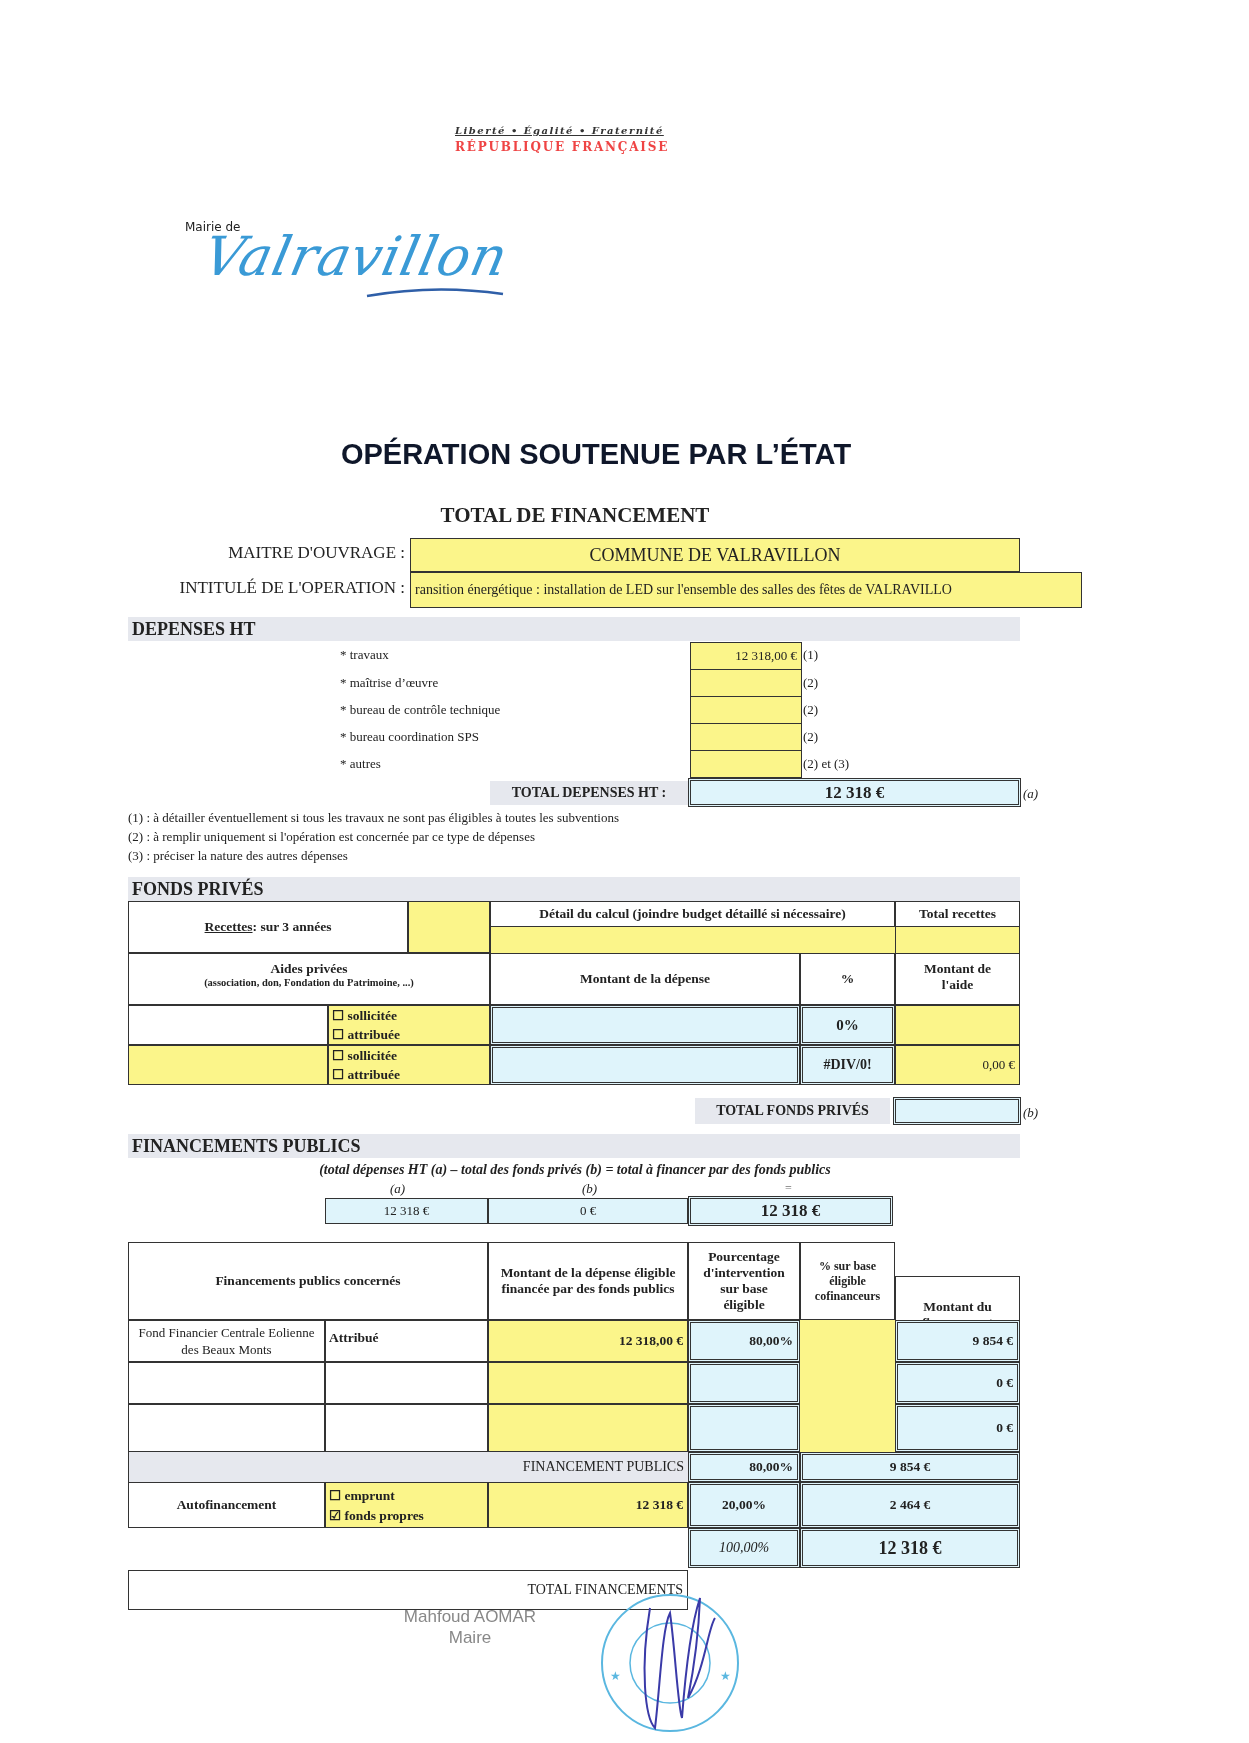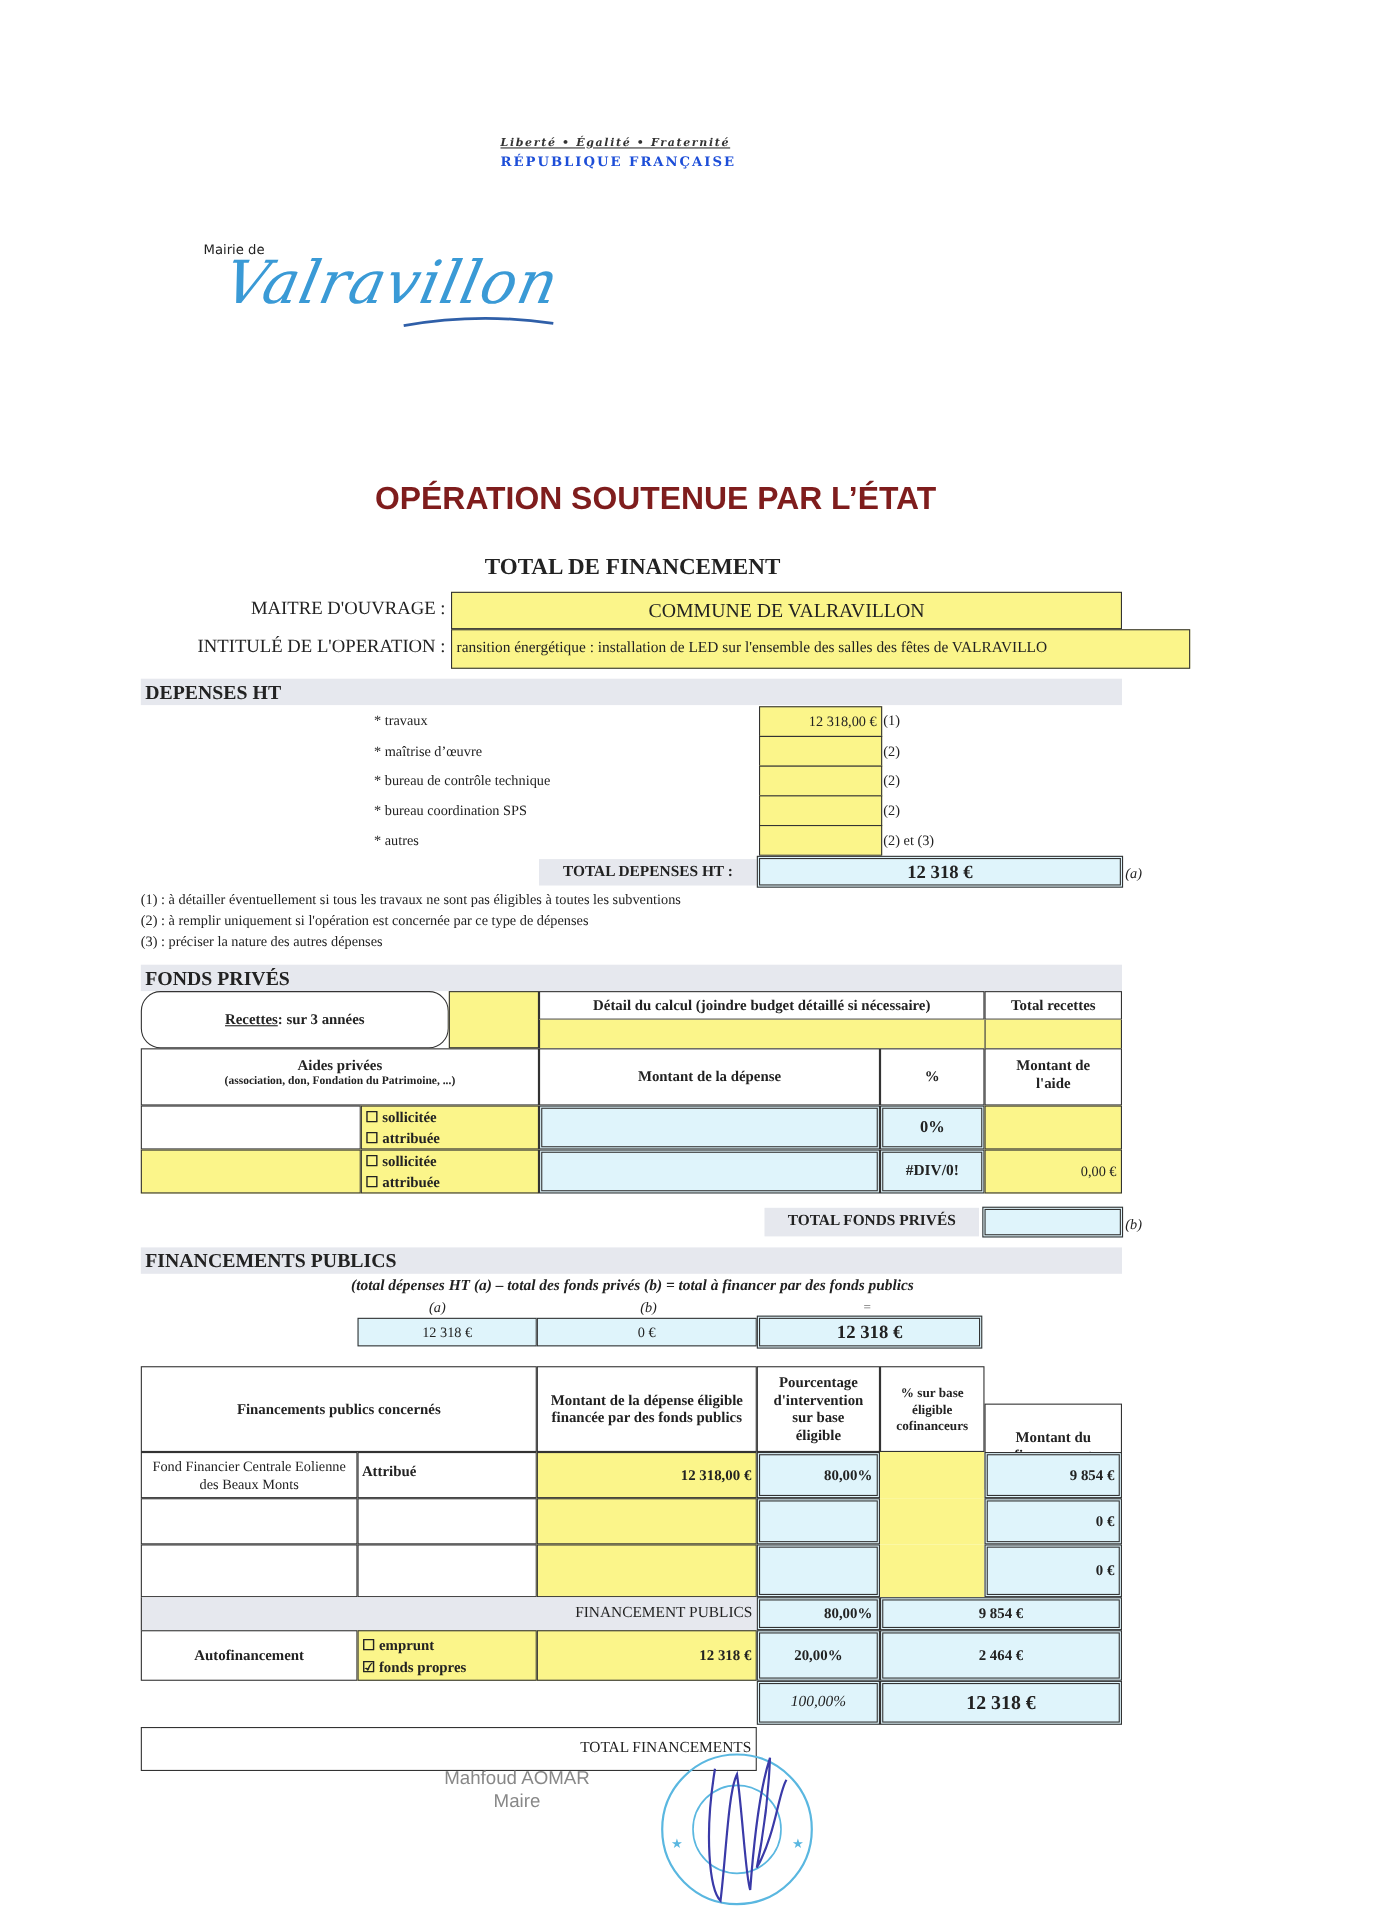--- a/index.html
+++ b/index.html
@@ -10,26 +10,26 @@
   .band { background: #e6e8ee; }
   .box { border: 1.5px solid #333; }
   .dbl { border: 3px double #333; }
   .c { display: flex; align-items: center; justify-content: center; text-align: center; }
   .r { display: flex; align-items: center; justify-content: flex-end; padding-right: 4px; }
   .l { display: flex; align-items: center; padding-left: 4px; }
   .b { font-weight: bold; }
   .it { font-style: italic; }
 
   .motto { left: 455px; top: 125px; font-family: "DejaVu Serif", serif; font-style: italic; font-weight: bold; font-size: 10px; letter-spacing: 1.5px; color: #333; text-decoration: underline; }
-  .republique { left: 455px; top: 140px; font-family: "DejaVu Serif", serif; font-weight: bold; font-size: 12px; letter-spacing: 1.8px; color: #1d4ed8; }
+  .republique { left: 455px; top: 140px; font-family: "DejaVu Serif", serif; font-weight: bold; font-size: 12px; letter-spacing: 1.8px; color: #ef4444; }
 
   .logo-small { left: 185px; top: 220px; font-family: "DejaVu Sans", sans-serif; font-size: 12px; color: #222; }
   .logo-script { left: 205px; top: 225px; font-family: "DejaVu Serif", serif; font-style: italic; font-size: 54px; color: #3a9ad6; letter-spacing: 1px; transform: skewX(-12deg); }
 
-  .main-title { left: 0; width: 1160px; top: 438px; text-align: center; font-family: "Liberation Sans", sans-serif; font-weight: bold; font-size: 29px; color: #7f1d1d; padding-left: 32px; }
+  .main-title { left: 0; width: 1160px; top: 438px; text-align: center; font-family: "Liberation Sans", sans-serif; font-weight: bold; font-size: 29px; color: #0f172a; padding-left: 32px; }
   .sub-title { left: 0; width: 1150px; top: 503px; text-align: center; font-weight: bold; font-size: 21px; }
 
   .label-right { font-size: 17px; text-align: right; }
   .section-h { font-weight: bold; font-size: 18px; padding-left: 4px; display: flex; align-items: center; }
   .small { font-size: 13px; }
   .note { font-size: 13px; }
   .th { font-weight: bold; font-size: 13.5px; }
   .cell { border: 1.5px solid #333; }
 </style>
 </head>
@@ -78,21 +78,21 @@
 <div class="abs band c b" style="left:490px;top:781px;width:198px;height:24px;font-size:14px;">TOTAL DEPENSES HT :</div>
 <div class="abs blue dbl c b" style="left:688px;top:778px;width:333px;height:29px;font-size:17px;">12 318 €</div>
 <div class="abs it small" style="left:1023px;top:786px;">(a)</div>
 
 <div class="abs note" style="left:128px;top:810px;">(1) : à détailler éventuellement si tous les travaux ne sont pas éligibles à toutes les subventions</div>
 <div class="abs note" style="left:128px;top:829px;">(2) : à remplir uniquement si l'opération est concernée par ce type de dépenses</div>
 <div class="abs note" style="left:128px;top:848px;">(3) : préciser la nature des autres dépenses</div>
 
 <div class="abs band section-h" style="left:128px;top:877px;width:892px;height:24px;">FONDS PRIVÉS</div>
 
-<div class="abs cell" style="left:128px;top:901px;width:280px;height:52px;border-radius:18px;">
+<div class="abs cell" style="left:128px;top:901px;width:280px;height:52px;">
   <div class="c th" style="height:100%;">
     <span style="text-decoration:underline;">Recettes</span>
       <span> : sur 3 années</span>
   </div>
 </div>
 <div class="abs yellow cell" style="left:408px;top:901px;width:82px;height:52px;"></div>
 <div class="abs cell c th" style="left:490px;top:901px;width:405px;height:26px;">Détail du calcul (joindre budget détaillé si nécessaire)</div>
 <div class="abs cell c th" style="left:895px;top:901px;width:125px;height:26px;">Total recettes</div>
 <div class="abs yellow" style="left:490px;top:927px;width:405px;height:26px;border-left:1.5px solid #333;"></div>
 <div class="abs yellow" style="left:895px;top:927px;width:125px;height:26px;border-left:1.5px solid #333;border-right:1.5px solid #333;"></div>

